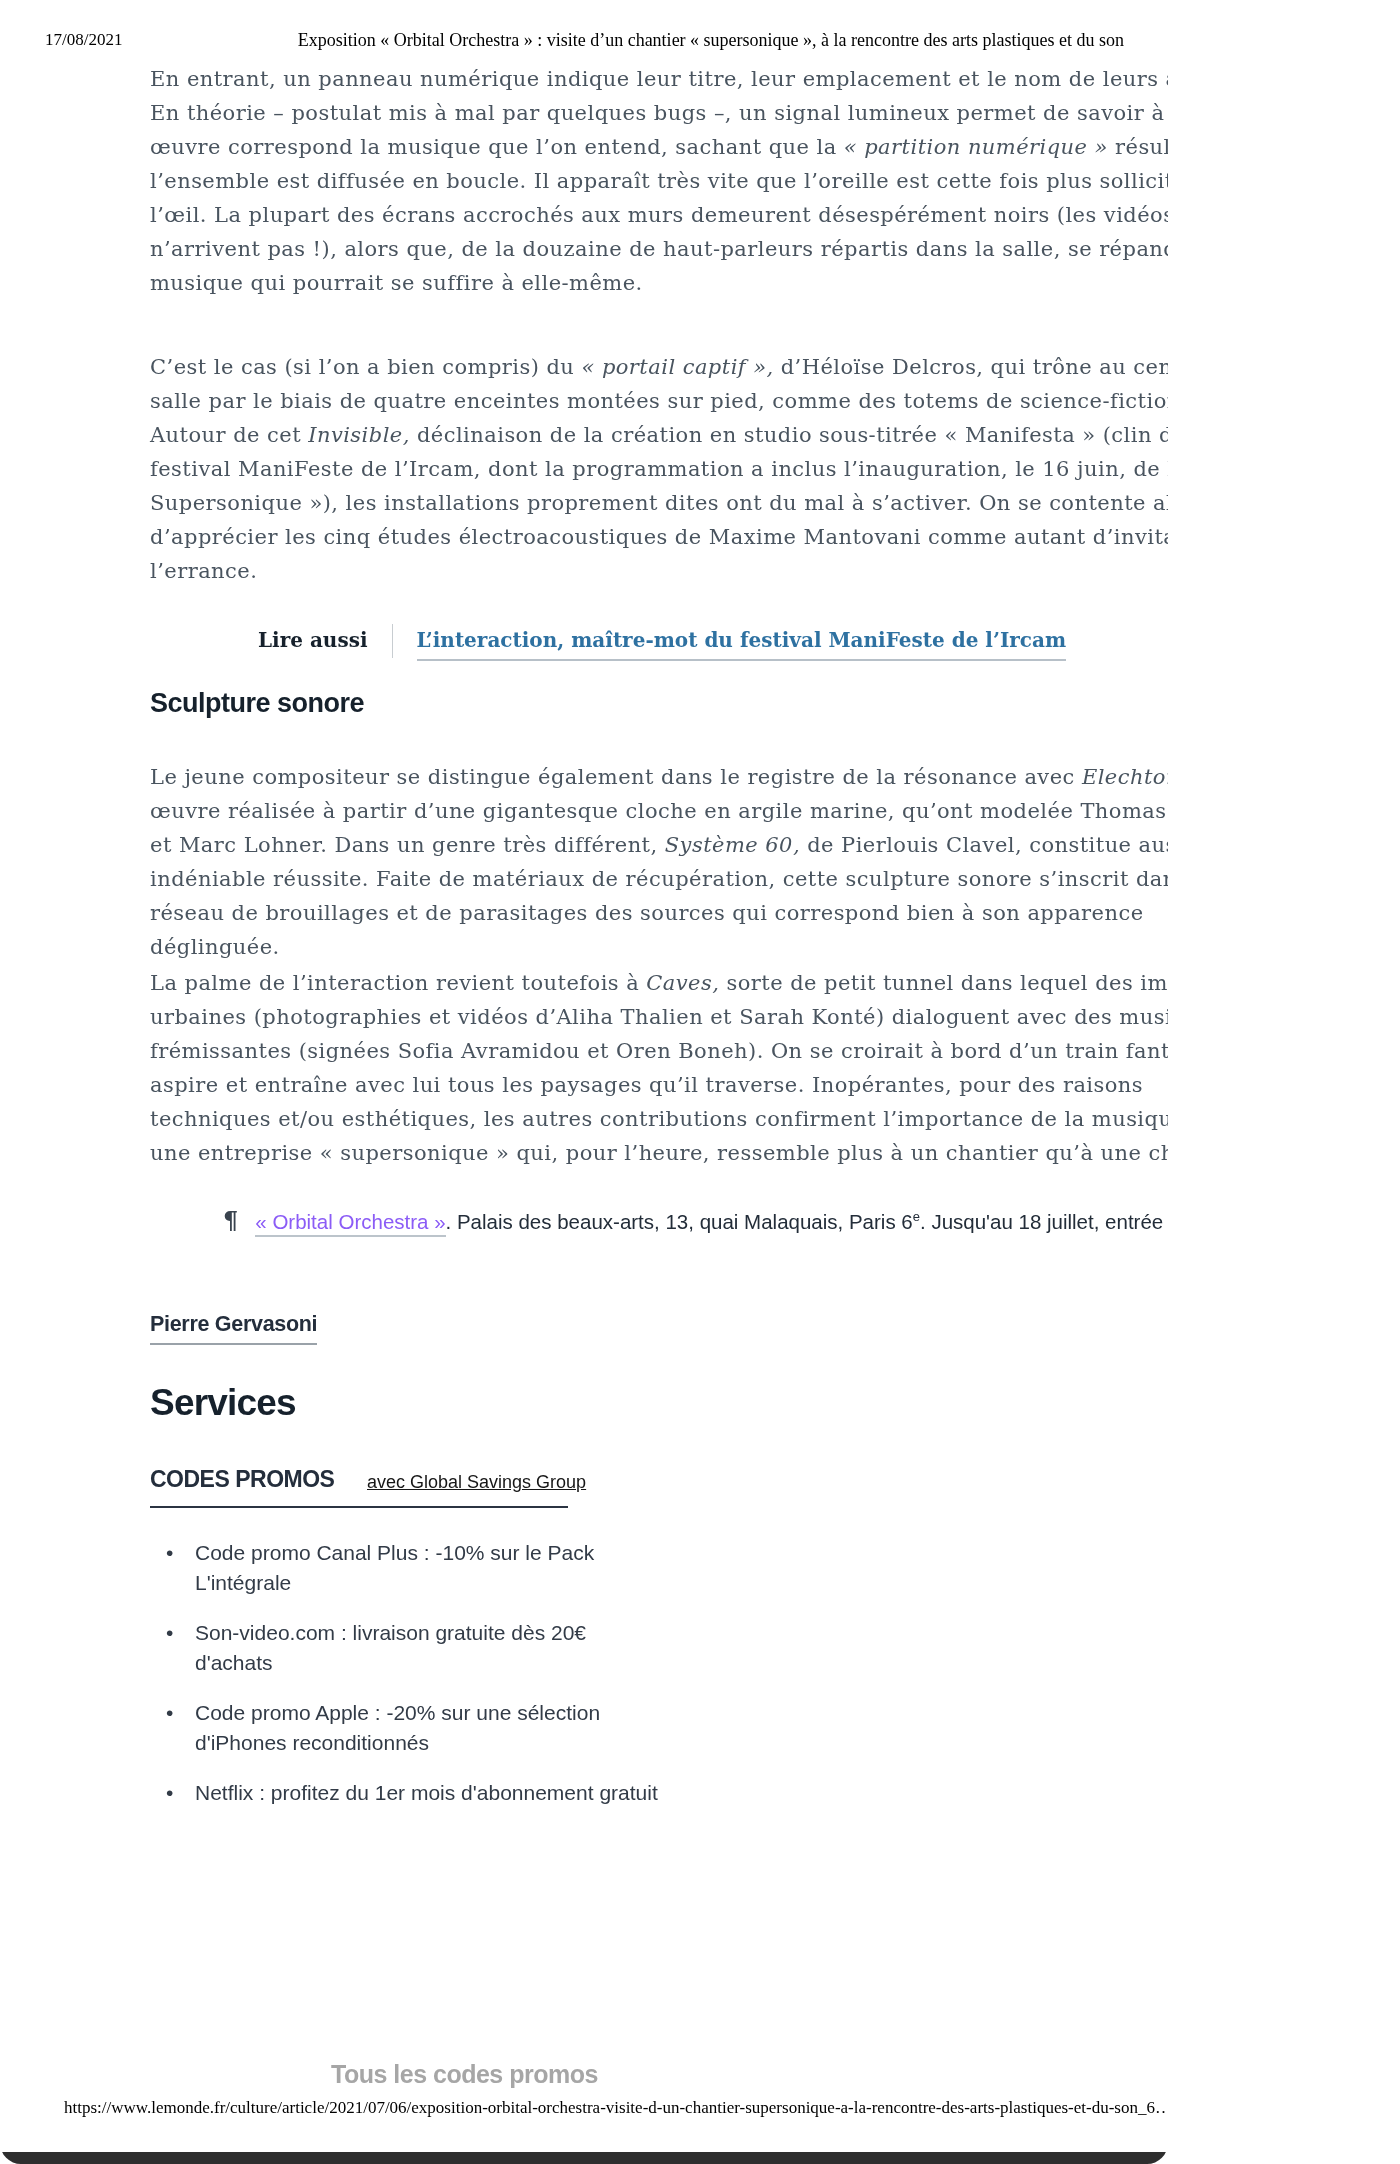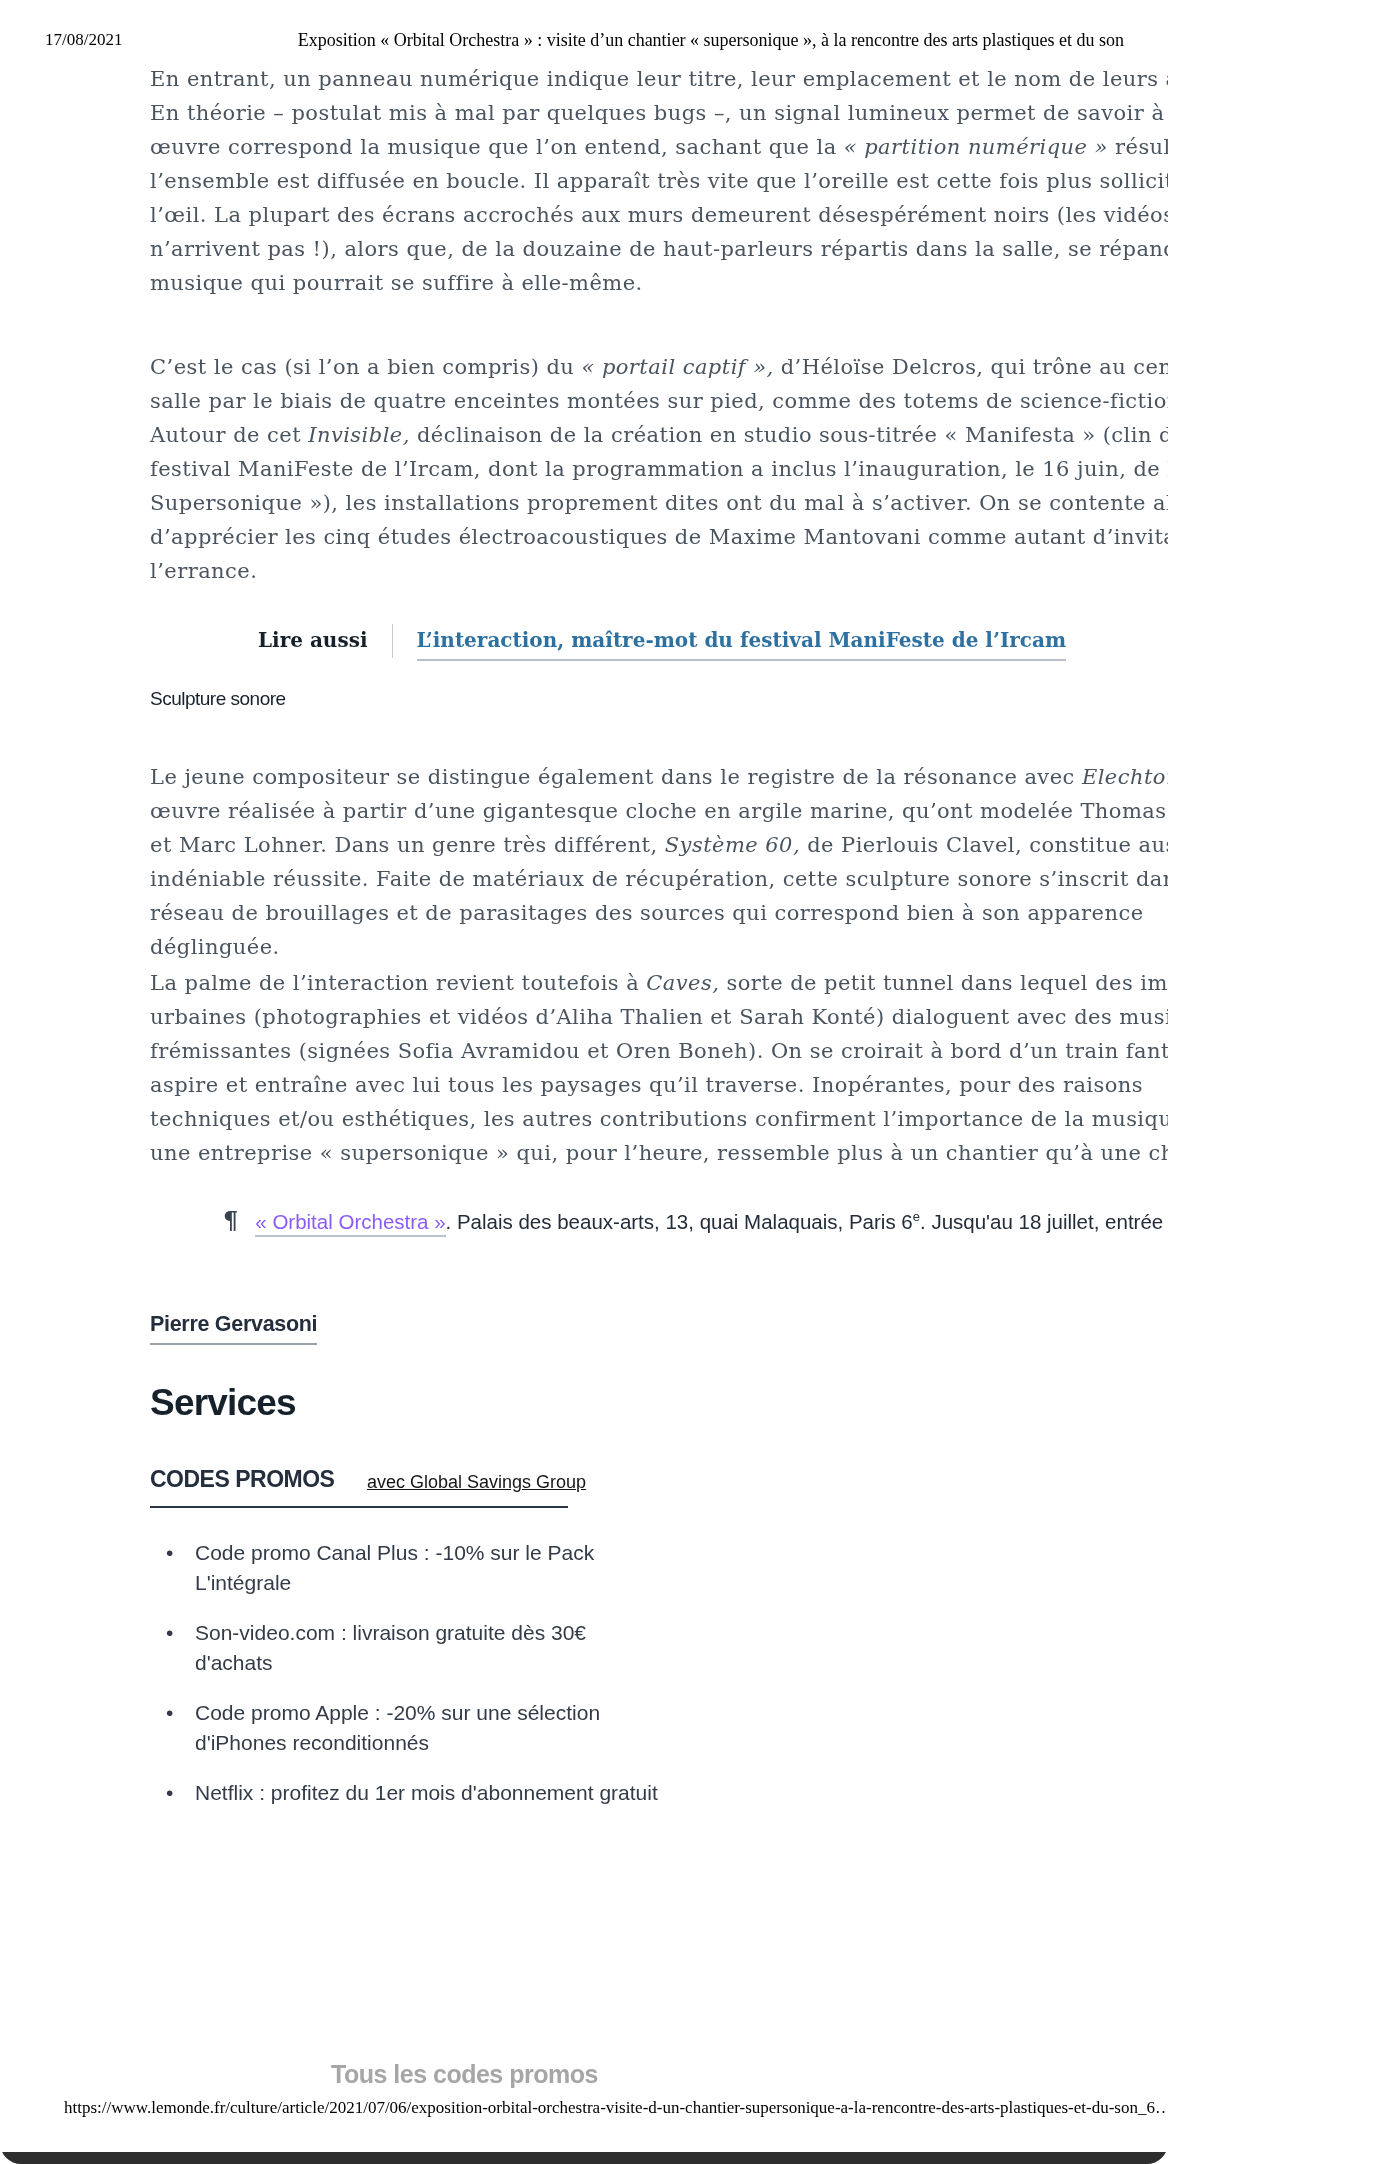--- a/index.html
+++ b/index.html
@@ -45,21 +45,21 @@
     color:#16212c; line-height:32px;
   }
   .read-also-divider { width:1px; height:34px; background:#c8cdd1; }
   .read-also-link {
     font-family:"DejaVu Serif", serif; font-weight:bold; font-size:20px;
     line-height:32px; color:#2e71a1; text-decoration:none;
     border-bottom:2px solid #b7c0c8; padding-bottom:3px; cursor:pointer;
   }
   .section-heading {
     position:absolute; left:150px; top:688px;
-    font-size:19px; font-weight:400; letter-spacing:-0.5px; color:#16212c;
+    font-size:27px; font-weight:700; letter-spacing:-0.5px; color:#16212c;
   }
   .note {
     position:absolute; left:223px; top:1206px; width:1110px;
     display:flex; column-gap:17px; align-items:flex-start;
   }
   .note-marker {
     font-family:"DejaVu Serif", serif; font-size:24px; font-weight:bold;
     color:#39434e; line-height:30px;
   }
   .note-text {
@@ -141,21 +141,21 @@
   <a class="author">Pierre Gervasoni</a>
 
   <h2 class="services-heading">Services</h2>
 
   <div class="codes-title">CODES PROMOS</div>
   <div class="codes-partner">avec Global Savings Group</div>
   <div class="codes-rule"></div>
 
   <ul class="offers">
     <li><span class="offer-text">Code promo Canal Plus : -10% sur le Pack L'intégrale</span></li>
-    <li><span class="offer-text">Son-video.com : livraison gratuite dès 30€ d'achats</span></li>
+    <li><span class="offer-text">Son-video.com : livraison gratuite dès 20€ d'achats</span></li>
     <li><span class="offer-text">Code promo Apple : -20% sur une sélection d'iPhones reconditionnés</span></li>
     <li><span class="offer-text">Netflix : profitez du 1er mois d'abonnement gratuit</span></li>
   </ul>
 
   <a class="see-all">Tous les codes promos</a>
 
   <div class="footer-url">https://www.lemonde.fr/culture/article/2021/07/06/exposition-orbital-orchestra-visite-d-un-chantier-supersonique-a-la-rencontre-des-arts-plastiques-et-du-son_6…</div>
   <div class="bottom-bar"></div>
 
 </div>

